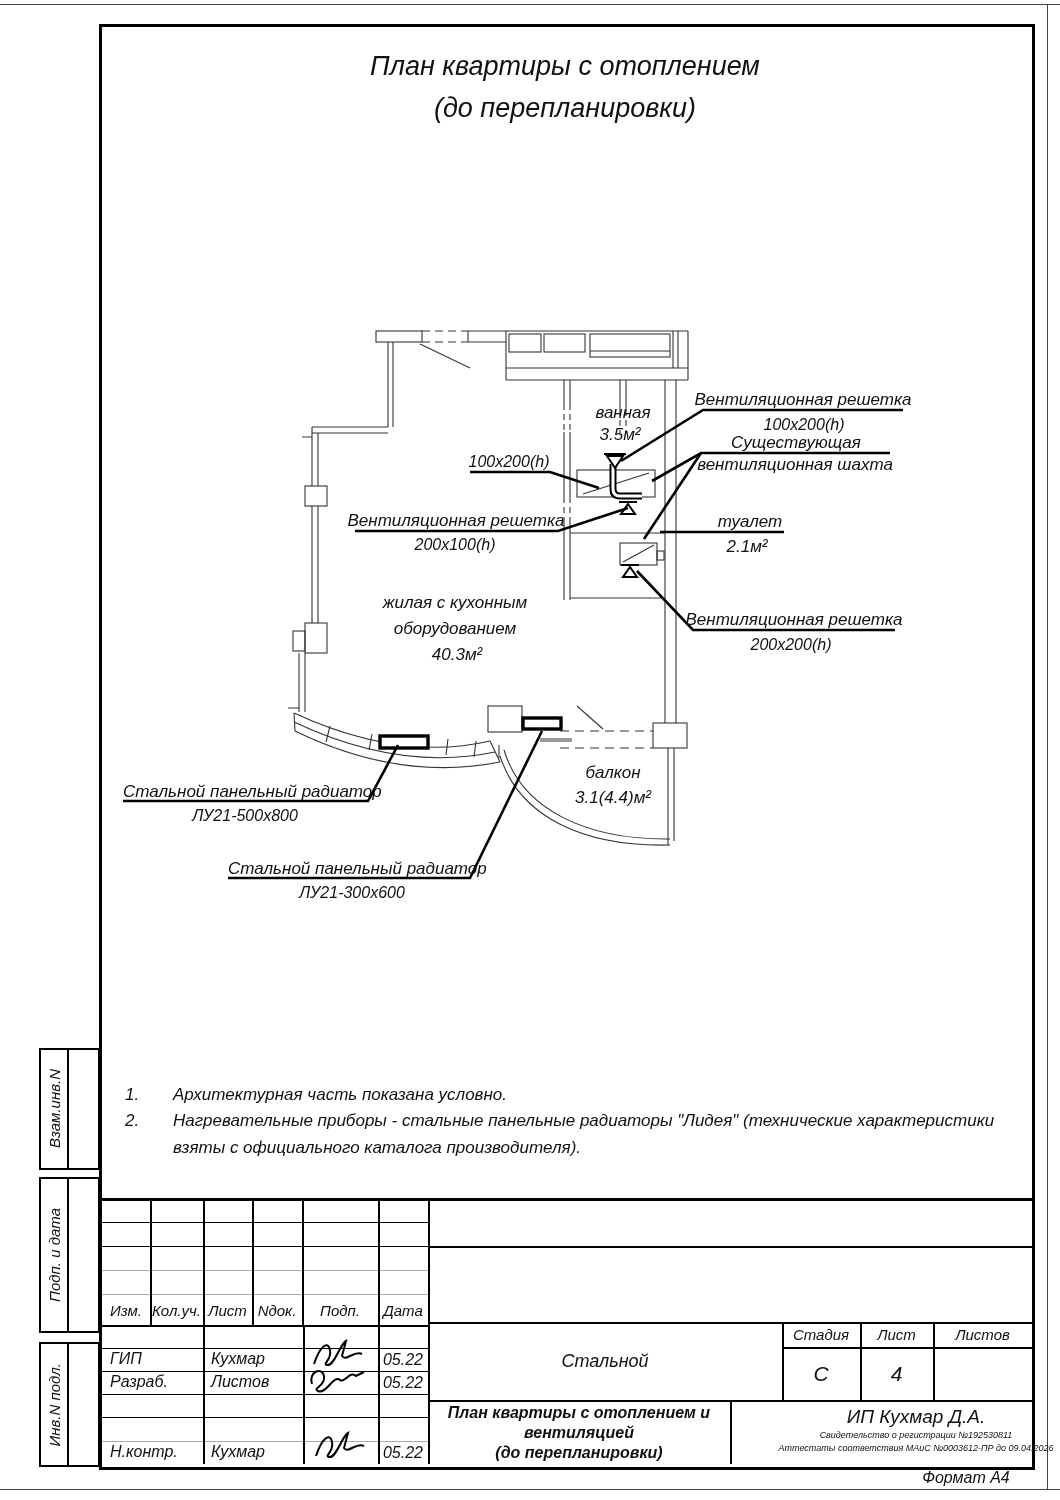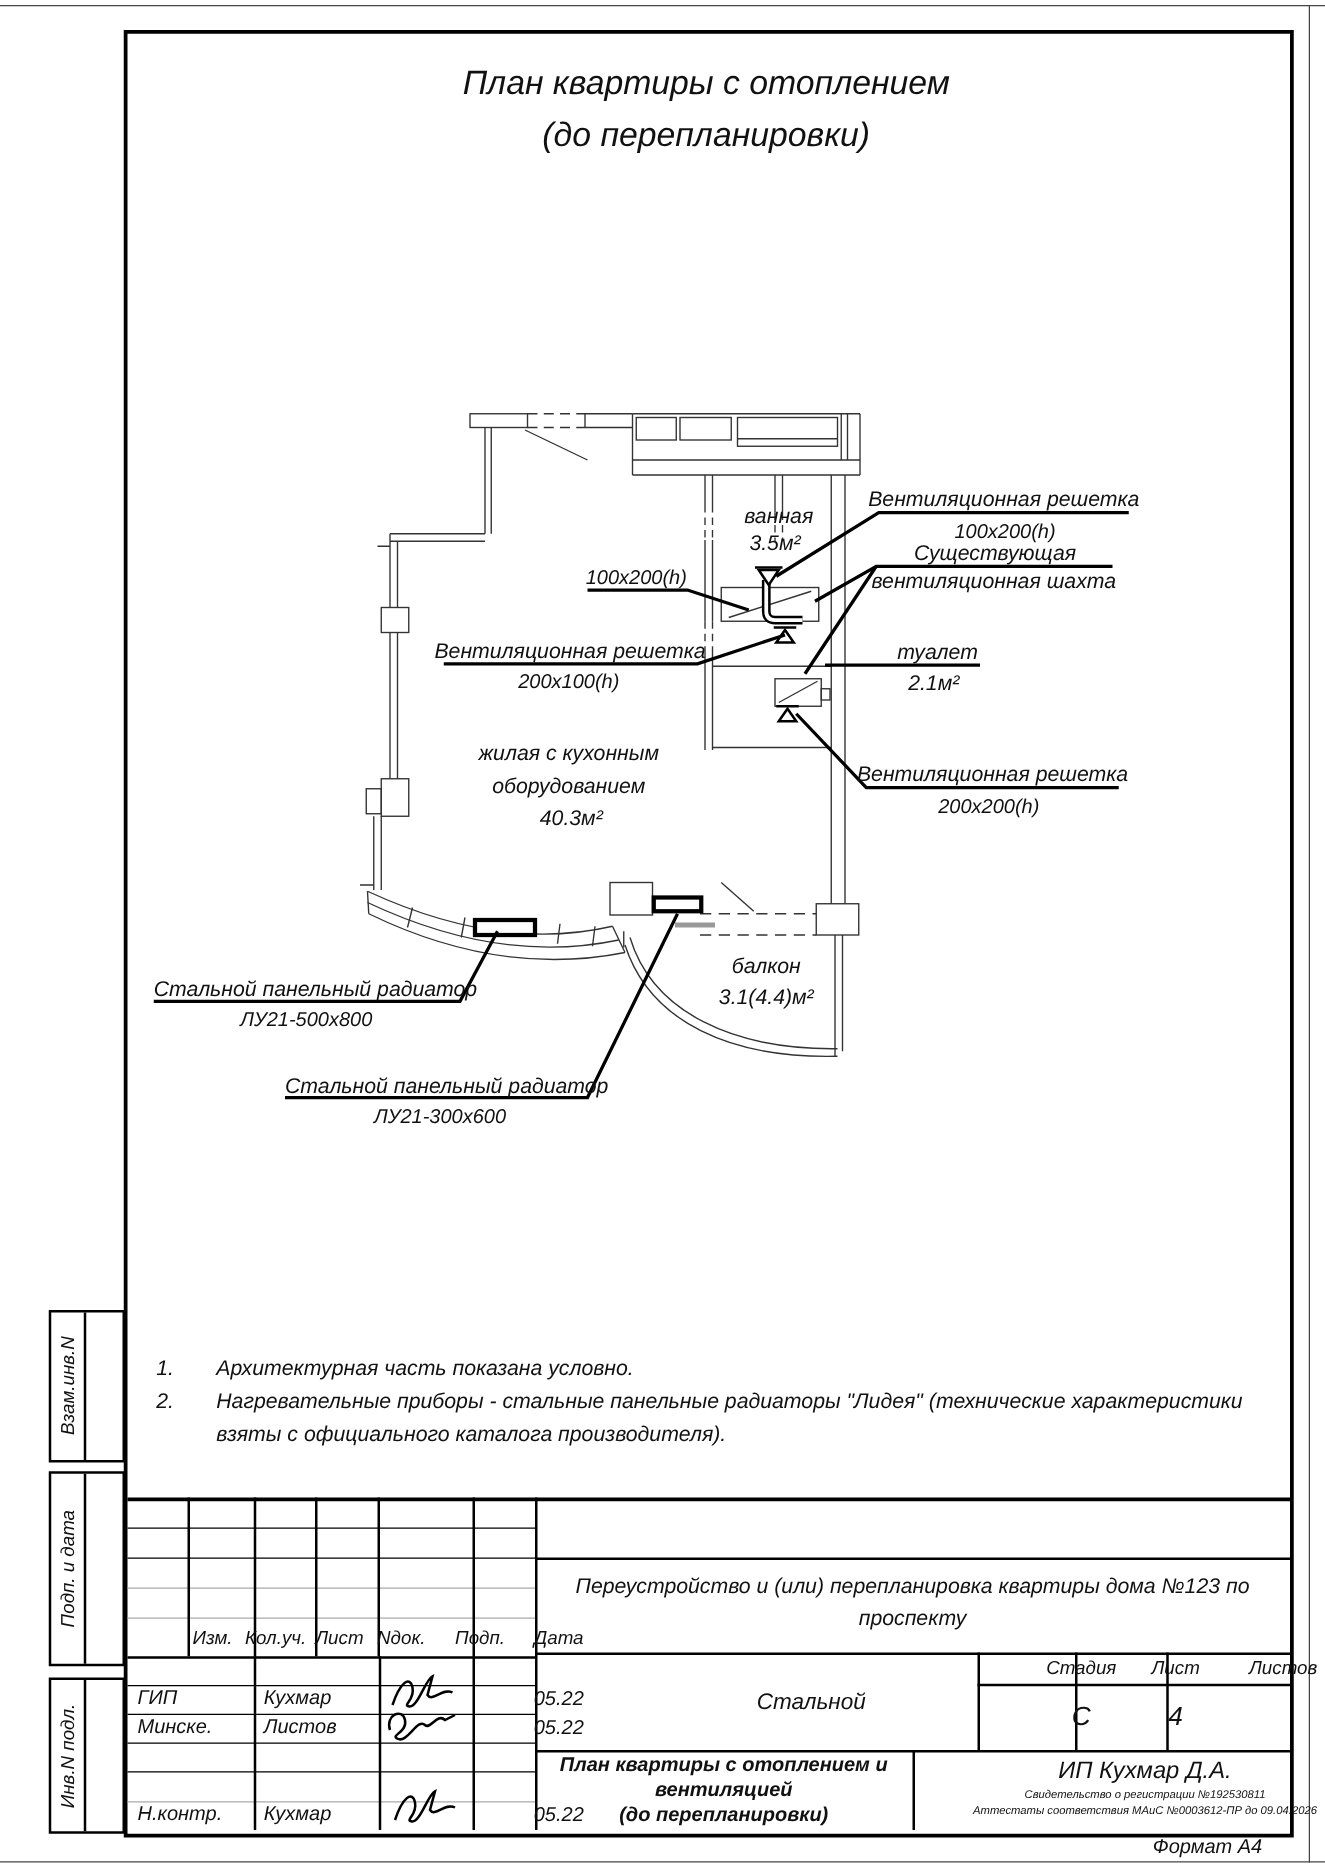--- a/index.html
+++ b/index.html
@@ -4,21 +4,21 @@
 <style>
   html,body{margin:0;padding:0;background:#e8e8e8;}
   #sheet{position:relative;width:1060px;height:1500px;background:#ffffff;
          font-family:"Liberation Sans",sans-serif;color:#111;overflow:hidden;}
   .abs{position:absolute;}
   .hline{position:absolute;background:#000;height:2px;}
   .vline{position:absolute;background:#000;width:2px;}
   .thin{background:#444;}
   .gray{background:#aaa;}
   .it{font-style:italic;}
-  .ctr{display:flex;align-items:center;justify-content:center;text-align:center;margin-left:44px;}
+  .ctr{display:flex;align-items:center;justify-content:center;text-align:center;}
   #frame{position:absolute;left:99px;top:24px;width:930px;height:1440px;border:3px solid #000;}
   .tbl-label{font-style:italic;font-size:15px;}
   .sidebar-cell{position:absolute;left:39px;width:57px;border:2px solid #000;}
   .sidebar-inner{position:absolute;left:26px;top:0;bottom:0;width:0;border-left:2px solid #000;}
   .vert-text{position:absolute;left:0;top:0;bottom:0;width:26px;display:flex;align-items:center;justify-content:center;}
   .vert-text span{writing-mode:vertical-rl;transform:rotate(180deg);white-space:nowrap;
                   font-style:italic;font-size:15px;}
   .note-row{display:flex;font-style:italic;font-size:17px;line-height:1.55;}
   .note-num{width:48px;flex:none;}
   .note-text{width:832px;}
@@ -224,39 +224,38 @@
     <div class="abs ctr tbl-label" style="left:102px;top:1298px;width:48px;height:25px;">Изм.</div>
     <div class="abs ctr tbl-label" style="left:150px;top:1298px;width:53px;height:25px;">Кол.уч.</div>
     <div class="abs ctr tbl-label" style="left:203px;top:1298px;width:49px;height:25px;">Лист</div>
     <div class="abs ctr tbl-label" style="left:252px;top:1298px;width:50px;height:25px;">Nдок.</div>
     <div class="abs ctr tbl-label" style="left:302px;top:1298px;width:76px;height:25px;">Подп.</div>
     <div class="abs ctr tbl-label" style="left:378px;top:1298px;width:50px;height:25px;">Дата</div>
 
     <div class="abs it" style="left:110px;top:1350px;width:90px;font-size:16px;">ГИП</div>
     <div class="abs it" style="left:211px;top:1350px;width:90px;font-size:16px;">Кухмар</div>
     <div class="abs it ctr" style="left:378px;top:1349px;width:50px;height:21px;font-size:16px;">05.22</div>
-    <div class="abs it" style="left:110px;top:1373px;width:90px;font-size:16px;">Минске.</div>
+    <div class="abs it" style="left:110px;top:1373px;width:90px;font-size:16px;">Разраб.</div>
     <div class="abs it" style="left:211px;top:1373px;width:90px;font-size:16px;">Листов</div>
     <div class="abs it ctr" style="left:378px;top:1372px;width:50px;height:21px;font-size:16px;">05.22</div>
     <div class="abs it" style="left:110px;top:1443px;width:95px;font-size:16px;">Н.контр.</div>
     <div class="abs it" style="left:211px;top:1443px;width:90px;font-size:16px;">Кухмар</div>
     <div class="abs it ctr" style="left:378px;top:1442px;width:50px;height:21px;font-size:16px;">05.22</div>
 
     <svg class="abs" style="left:310px;top:1336px;" width="64" height="36" viewBox="0 0 64 36">
       <path d="M4,28 C10,10 18,4 20,14 C22,24 12,28 17,29 C24,31 30,8 36,5 L32,20 C36,26 44,14 52,18" stroke="#000" stroke-width="2" fill="none"></path>
     </svg>
     <svg class="abs" style="left:306px;top:1364px;" width="68" height="32" viewBox="0 0 68 32">
       <path d="M6,20 C2,8 16,2 18,12 C20,22 6,24 12,27 C20,31 28,10 34,16 C38,20 44,6 50,12 L58,8" stroke="#000" stroke-width="2" fill="none"></path>
     </svg>
     <svg class="abs" style="left:312px;top:1428px;" width="64" height="36" viewBox="0 0 64 36">
       <path d="M4,28 C10,10 18,4 20,14 C22,24 12,28 17,29 C24,31 30,8 36,5 L32,20 C36,26 44,14 52,18" stroke="#000" stroke-width="2" fill="none"></path>
     </svg>
 
     <div class="abs it" style="left:432px;top:1256px;width:596px;text-align:center;font-size:17px;line-height:26px;">
-      <div>Переустройство и (или) перепланировка квартиры дома №123 по проспекту</div>
     </div>
 
     <div class="abs it ctr" style="left:428px;top:1322px;width:354px;height:78px;font-size:18px;">Стальной</div>
 
     <div class="abs ctr tbl-label" style="left:782px;top:1322px;width:78px;height:25px;">Стадия</div>
     <div class="abs ctr tbl-label" style="left:860px;top:1322px;width:73px;height:25px;">Лист</div>
     <div class="abs ctr tbl-label" style="left:933px;top:1322px;width:99px;height:25px;">Листов</div>
     <div class="abs it ctr" style="left:782px;top:1347px;width:78px;height:53px;font-size:21px;">С</div>
     <div class="abs it ctr" style="left:860px;top:1347px;width:73px;height:53px;font-size:21px;">4</div>
     <div class="abs it ctr" style="left:933px;top:1347px;width:99px;height:53px;font-size:21px;"></div>

